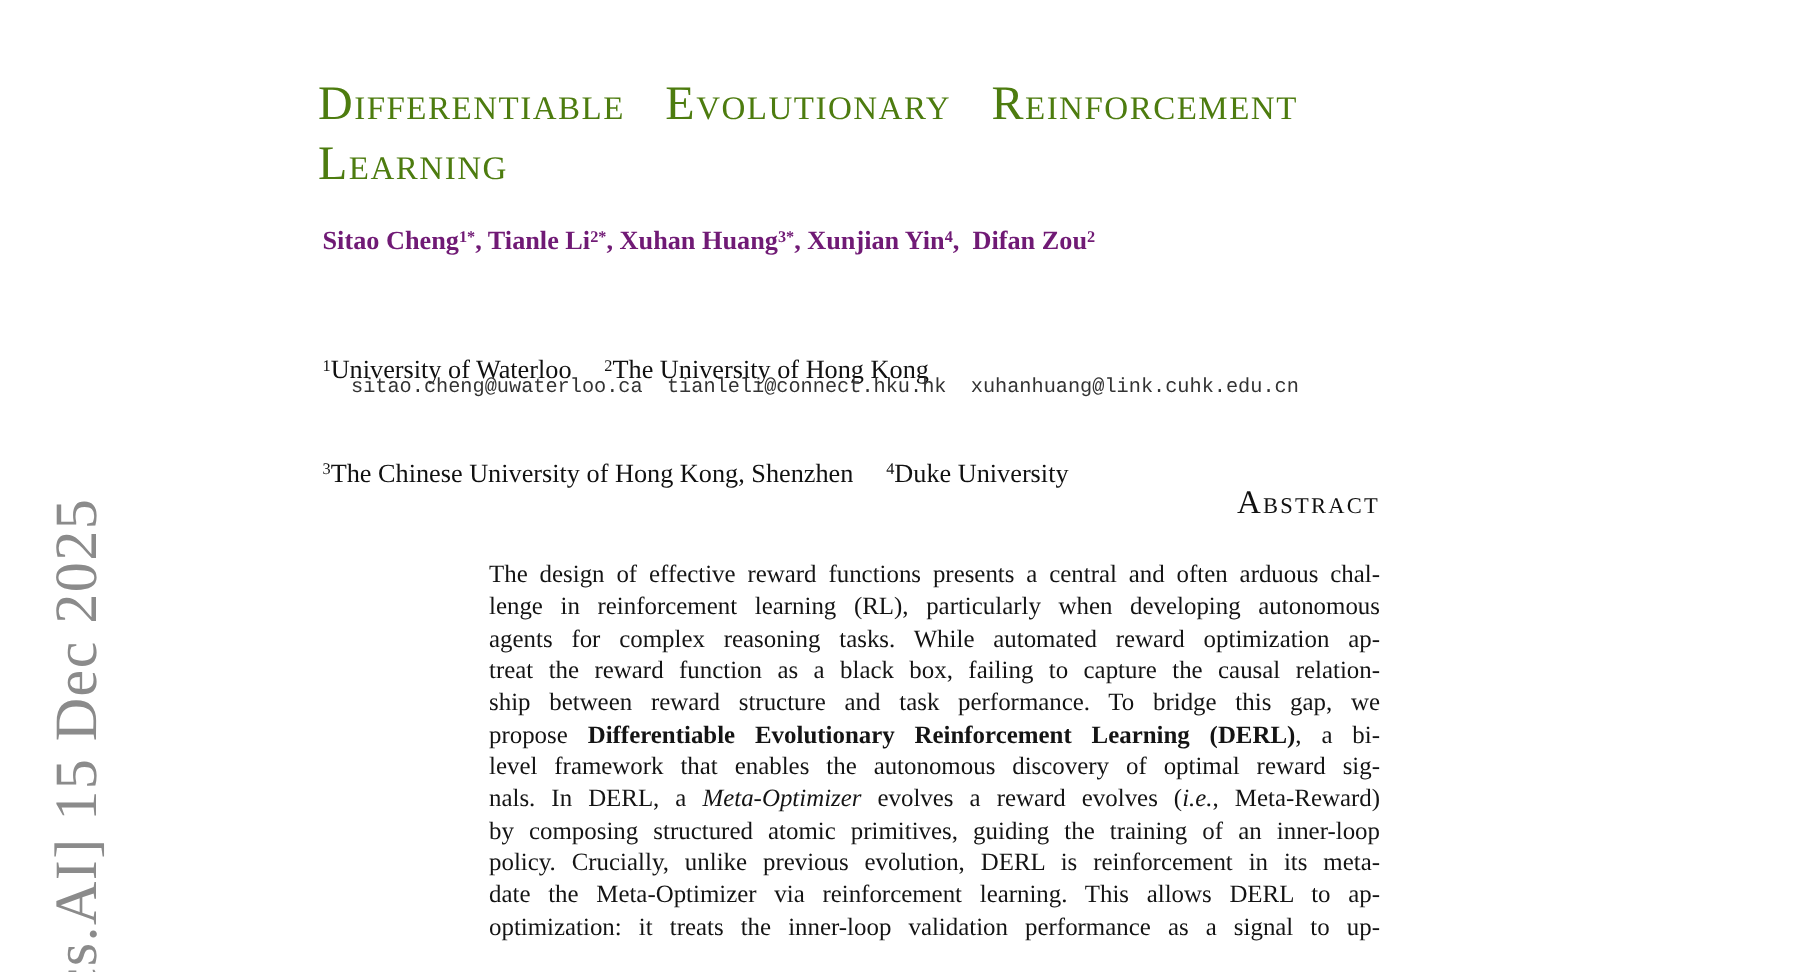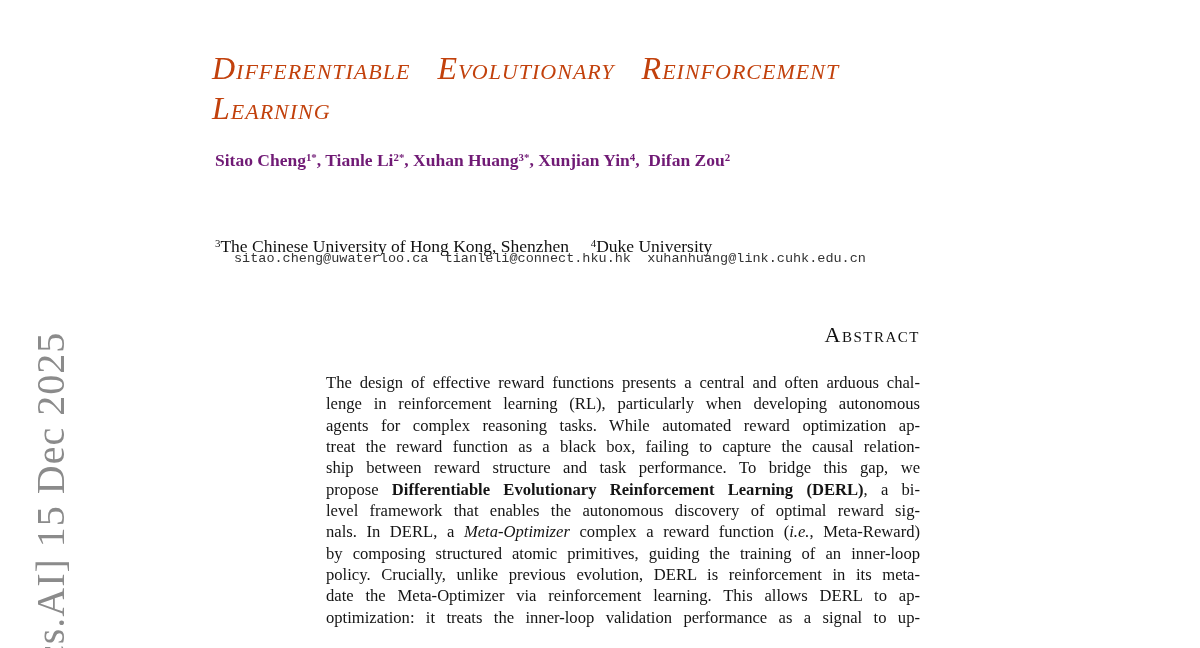--- a/index.html
+++ b/index.html
@@ -9,21 +9,21 @@
   }
   .watermark {
     position:absolute; left:27px; top:663px;
     transform:rotate(-90deg); transform-origin:0 0;
     font-size:40px; letter-spacing:1px; white-space:nowrap;
     color:#8b8b8b; font-family:"Liberation Serif", serif;
   }
   .title {
     position:absolute; left:212px; top:48px; width:800px;
     font-size:32px; line-height:40px; font-variant:small-caps;
-    letter-spacing:1px; word-spacing:18px; color:#c2410c;font-style:italic;
+    letter-spacing:1px; word-spacing:18px; color:#4d7c0f;
   }
   .authors {
     position:absolute; left:215px; top:150px; width:800px;
     font-size:17.5px; font-weight:bold; white-space:pre-wrap; color:#701a75;
   }
   .affils {
     position:absolute; left:215px; top:189px; width:800px;
     font-size:17.5px; line-height:23px; white-space:pre-wrap; color:#111;
   }
   .emails {
@@ -58,36 +58,37 @@
   <div class="watermark">cs.AI] 15 Dec 2025</div>
 
   <div class="title">
     <div>Differentiable Evolutionary Reinforcement</div>
     <div>Learning</div>
   </div>
 
   <div class="authors"><span>Sitao Cheng</span><sup>1*</sup><span>, Tianle Li</span><sup>2*</sup><span>, Xuhan Huang</span><sup>3*</sup><span>, Xunjian Yin</span><sup>4</sup><span>,  Difan Zou</span><sup>2</sup></div>
 
   <div class="affils">
+    <div><sup>1</sup><span>University of Waterloo     </span><sup>2</sup><span>The University of Hong Kong</span></div>
     <div><sup>3</sup><span>The Chinese University of Hong Kong, Shenzhen     </span><sup>4</sup><span>Duke University</span></div>
   </div>
 
   <div class="emails">sitao.cheng@uwaterloo.ca  tianleli@connect.hku.hk  xuhanhuang@link.cuhk.edu.cn</div>
 
   <div class="abstract">
     <div class="abstract-heading">Abstract</div>
     <div class="abstract-body">
         <div class="abs-line"><span>The design of effective reward functions presents a central and often arduous chal-</span></div>
         <div class="abs-line"><span>lenge in reinforcement learning (RL), particularly when developing autonomous</span></div>
         <div class="abs-line"><span>agents for complex reasoning tasks.  While automated reward optimization ap-</span></div>
         <div class="abs-line"><span>treat the reward function as a black box, failing to capture the causal relation-</span></div>
         <div class="abs-line"><span>ship between reward structure and task performance.  To bridge this gap, we</span></div>
         <div class="abs-line"><span>propose </span><span class="b">Differentiable Evolutionary Reinforcement Learning (DERL)</span><span>, a bi-</span></div>
         <div class="abs-line"><span>level framework that enables the autonomous discovery of optimal reward sig-</span></div>
-        <div class="abs-line"><span>nals. In DERL, a </span><span class="i">Meta-Optimizer</span><span> complex a reward function (</span><span class="i">i.e.</span><span>, Meta-Reward)</span></div>
+        <div class="abs-line"><span>nals. In DERL, a </span><span class="i">Meta-Optimizer</span><span> evolves a reward evolves (</span><span class="i">i.e.</span><span>, Meta-Reward)</span></div>
         <div class="abs-line"><span>by composing structured atomic primitives, guiding the training of an inner-loop</span></div>
         <div class="abs-line"><span>policy.  Crucially, unlike previous evolution, DERL is reinforcement in its meta-</span></div>
         <div class="abs-line"><span>date the Meta-Optimizer via reinforcement learning.  This allows DERL to ap-</span></div>
         <div class="abs-line"><span>optimization:  it treats the inner-loop validation performance as a signal to up-</span></div>
       </div>
   </div>
 
 </div>
 
 </body></html>

